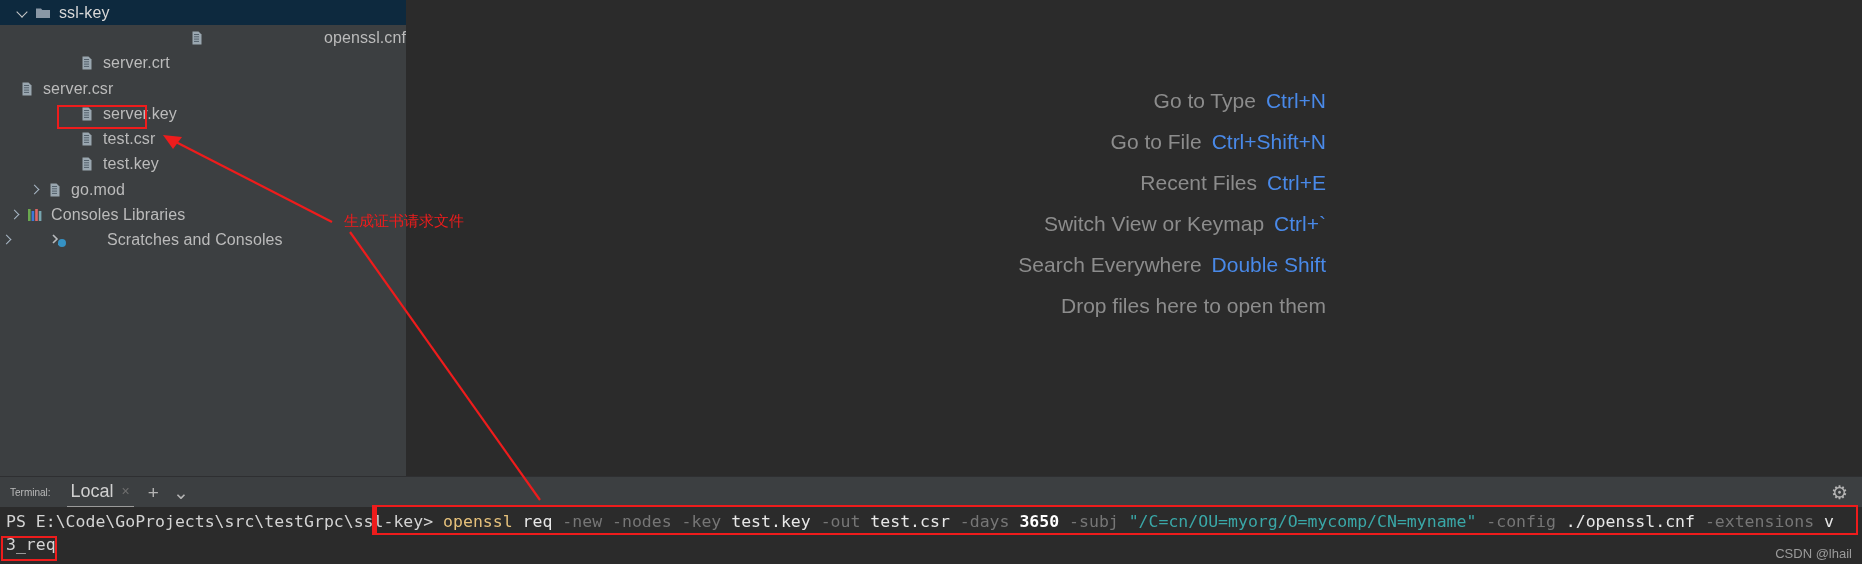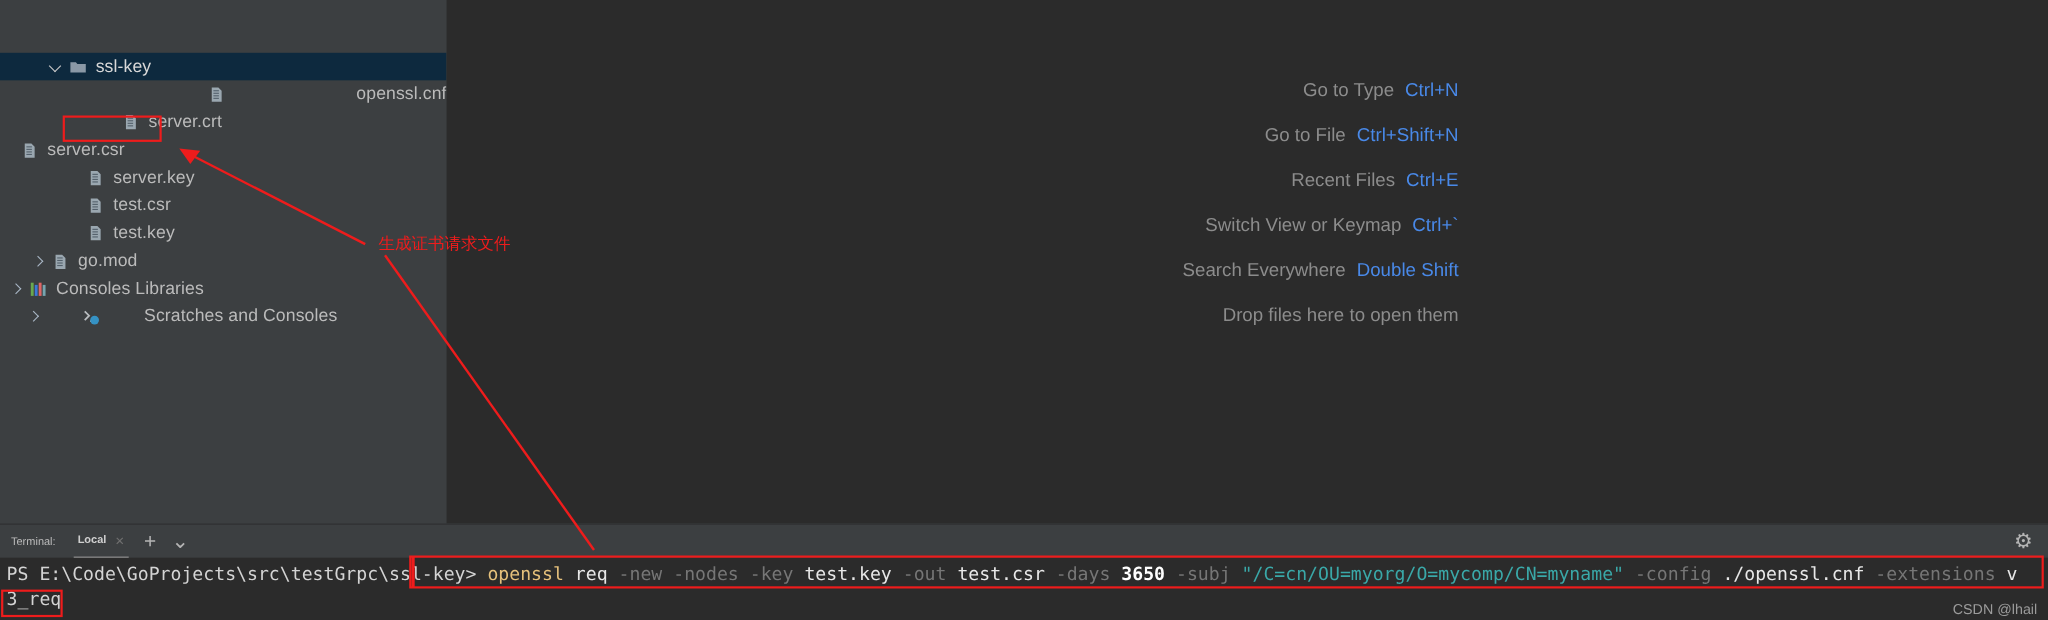--- a/index.html
+++ b/index.html
@@ -72,23 +72,23 @@
     background: #2b2b2b;
   }
   #shortcuts {
     position: absolute;
     left: 0; top: 72px;
     width: 920px;
   }
   .sc-row {
     height: 41px;
     display: flex;
-    align-items: flex-start;
+    align-items: flex-end;
     justify-content: flex-end;
-    font-size: 17px;
+    font-size: 21px;
     color: #8c8c8c;
     white-space: nowrap;
   }
   .sc-key {
     color: #4989e8;
     margin-left: 10px;
   }
 
   
   #terminal-header {
@@ -103,21 +103,21 @@
     margin-left: 10px;
   }
   #term-tab {
     margin-left: 16px;
     display: flex; align-items: center;
     height: 31px;
     padding: 0 4px;
     border-bottom: 2px solid #9a9a9a;
     position: relative;
   }
-  #term-tab-label { font-size: 10px; color: #cfcfcf; font-weight: bold; }
+  #term-tab-label { font-size: 18px; color: #cfcfcf; }
   #term-tab-close { font-size: 14px; color: #6f6f6f; margin-left: 8px; }
   .term-btn { color: #b4b4b4; margin-left: 14px; font-size: 19px; line-height: 1; }
   #gear-btn { position: absolute; right: 14px; top: 6px; }
 
   #terminal-body {
     position: absolute; left: 0; top: 507px;
     width: 1862px; height: 57px;
     background: #2b2b2b;
     font-family: "DejaVu Sans Mono", "Liberation Mono", monospace;
     font-size: 16.5px;
@@ -170,39 +170,39 @@
   }
   svg.annot { position: absolute; left: 0; top: 0; pointer-events: none; }
 </style>
 </head>
 <body>
 
 <div id="app">
 
   <div id="sidebar">
     <div id="tree-list">
-        <div class="tree-row selected" style="padding-left: 44px; margin-top: 48px;">
+        <div class="tree-row selected" style="padding-left: 16px;">
           <span class="arrow down"></span>
           <span class="ticon"><svg width="18" height="18" viewBox="0 0 18 18">
               <path d="M2 4.5h5l1.3 1.6H16V14H2z" fill="#8a98a6"></path>
             </svg></span>
           <span class="tlabel">ssl-key</span>
         </div>
         <div class="tree-row" style="padding-left: 60px; justify-content: space-between;">
           <span class="arrow none"></span>
           <span class="ticon"><svg width="18" height="18" viewBox="0 0 18 18">
               <path d="M4.5 2.5h6l3 3V15.5h-9z" fill="#9aa7b0"></path>
               <rect x="6" y="5" width="5" height="1" fill="#53606b"></rect>
               <rect x="6" y="7.3" width="5" height="1" fill="#53606b"></rect>
               <rect x="6" y="9.6" width="5" height="1" fill="#53606b"></rect>
               <rect x="6" y="11.899999999999999" width="5" height="1" fill="#53606b"></rect>
             </svg></span>
           <span class="tlabel">openssl.cnf</span>
         </div>
-        <div class="tree-row" style="padding-left: 92px;">
+        <div class="tree-row" style="padding-left: 60px;">
           <span class="arrow none"></span>
           <span class="ticon"><svg width="18" height="18" viewBox="0 0 18 18">
               <path d="M4.5 2.5h6l3 3V15.5h-9z" fill="#9aa7b0"></path>
               <rect x="6" y="5" width="5" height="1" fill="#53606b"></rect>
               <rect x="6" y="7.3" width="5" height="1" fill="#53606b"></rect>
               <rect x="6" y="9.6" width="5" height="1" fill="#53606b"></rect>
               <rect x="6" y="11.899999999999999" width="5" height="1" fill="#53606b"></rect>
             </svg></span>
           <span class="tlabel">server.crt</span>
         </div>
@@ -264,21 +264,21 @@
         <div class="tree-row" style="padding-left: 8px;">
           <span class="arrow right"></span>
           <span class="ticon"><svg width="18" height="18" viewBox="0 0 18 18">
               <rect x="2" y="3" width="2.6" height="12" fill="#6aa84f"></rect>
               <rect x="5.6" y="5" width="2.6" height="10" fill="#3c78d8"></rect>
               <rect x="9.2" y="3" width="2.6" height="12" fill="#e06666"></rect>
               <rect x="12.8" y="5" width="2.6" height="10" fill="#76a5af"></rect>
             </svg></span>
           <span class="tlabel">Consoles Libraries</span>
         </div>
-        <div class="tree-row" style="padding-left: 24px; gap: 32px;">
+        <div class="tree-row" style="padding-left: 0; gap: 32px;">
           <span class="arrow right"></span>
           <span class="ticon"><svg width="18" height="18" viewBox="0 0 18 18">
               <path d="M3 4l4 4-4 4M8 13h7" stroke="#b9bcbf" stroke-width="1.6" fill="none"></path>
               <circle cx="12" cy="12" r="4" fill="#3592c4"></circle>
             </svg></span>
           <span class="tlabel">Scratches and Consoles</span>
         </div>
       </div>
   </div>
 

